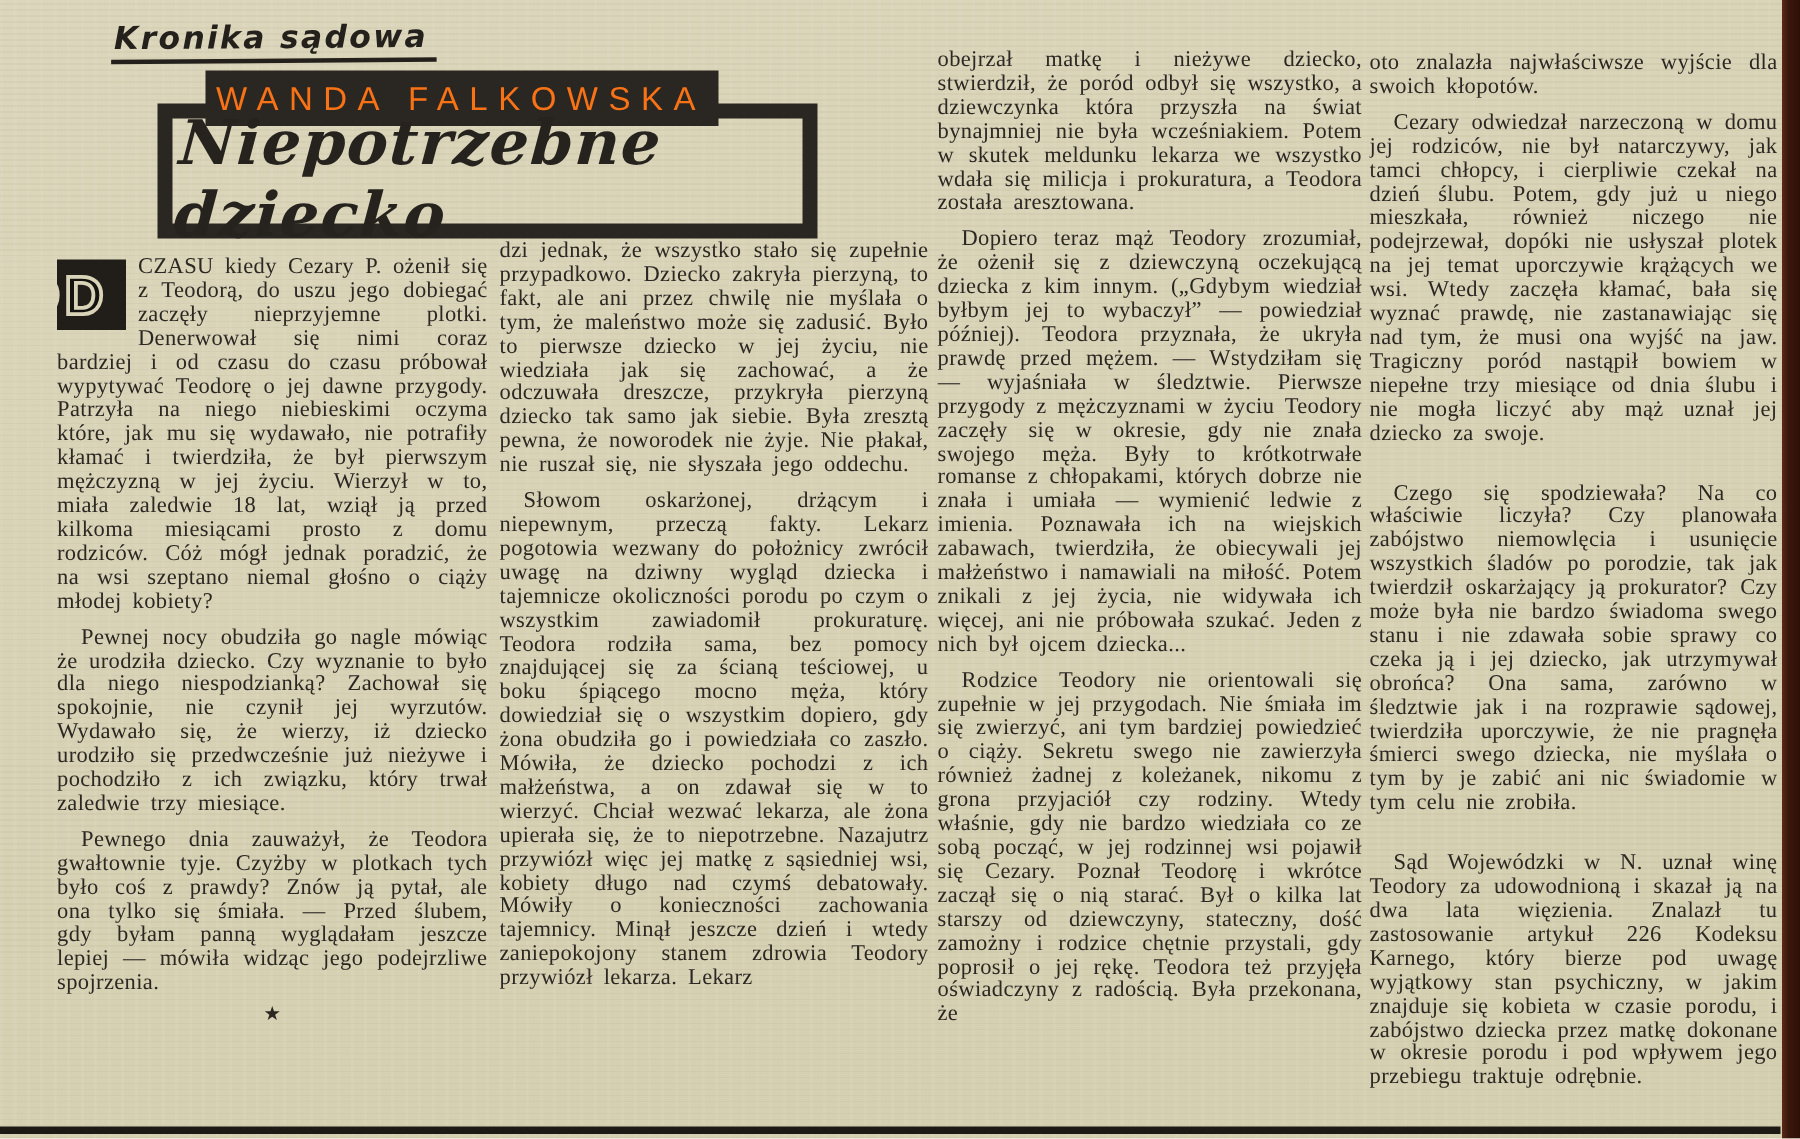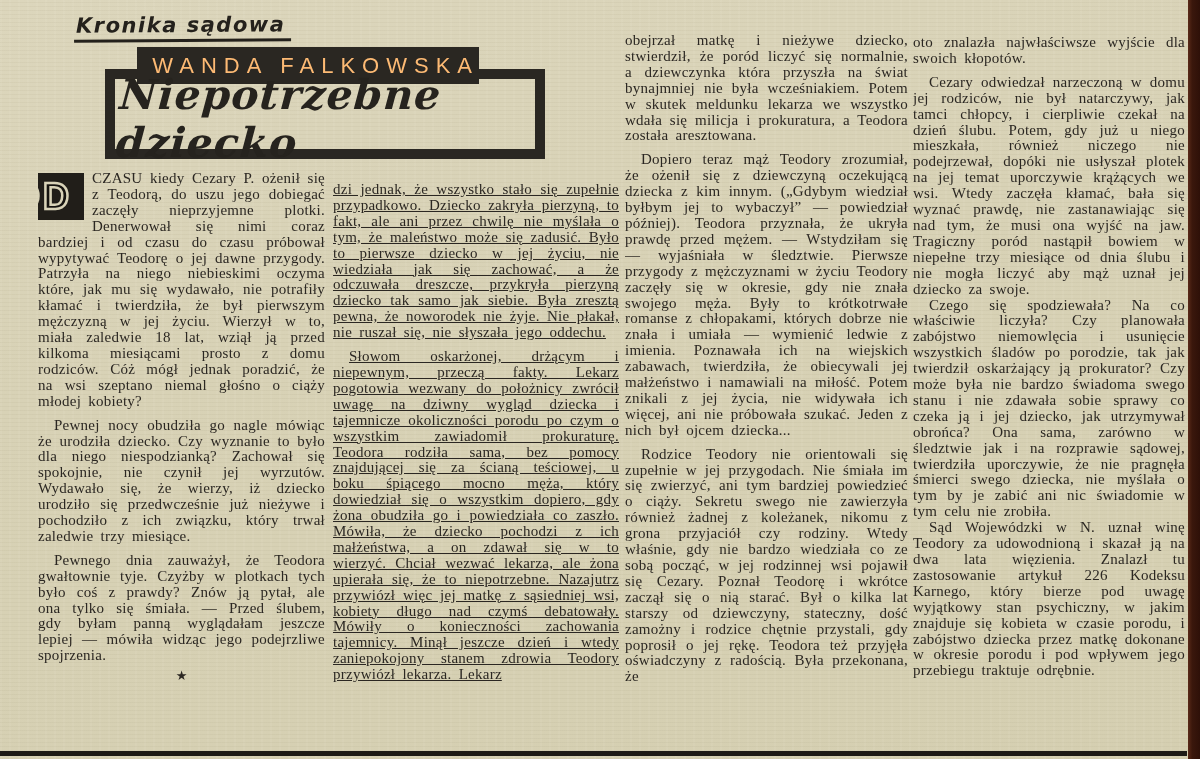--- a/index.html
+++ b/index.html
@@ -20,44 +20,44 @@
     font-style:italic;font-weight:bold;font-size:21px;letter-spacing:1.5px;
     color:#24211c;border-bottom:3.5px solid #24211c;padding:0 6px 2px 2px;
     transform:rotate(-.4deg);
   }
   .title-frame{
     position:absolute;left:105px;top:69px;width:440px;height:90px;
     border:10px solid #2a2722;box-sizing:border-box;
   }
   .author-bar{
     position:absolute;left:137px;top:47px;width:342px;height:37px;
-    background:#2a2722;display:flex;align-items:center;justify-content:flex-end;
+    background:#2a2722;display:flex;align-items:center;justify-content:flex-start;
     font-family:"Liberation Sans", sans-serif;
-    color:#fdba74;font-size:22px;letter-spacing:7px;text-indent:7px;
+    color:#f97316;font-size:22px;letter-spacing:7px;text-indent:7px;
   }
   .script-title{
     position:absolute;left:118px;top:88px;width:414px;height:62px;
     display:flex;align-items:center;justify-content:center;
     font-family:"DejaVu Serif", serif;font-style:italic;font-weight:bold;
     font-size:41px;letter-spacing:1px;color:#26231e;
     transform:skewX(-4deg);
   }
   
   .col{
     position:absolute;box-sizing:border-box;overflow:hidden;
     font-size:15px;line-height:15.9px;text-align:justify;
     letter-spacing:.25px;word-spacing:3.2px;color:#2b2722;
   }
   .col1{left:38px;top:171px;width:287px;height:576px;}
-  .col2{left:333px;top:182px;width:286px;height:575px;text-decoration:underline;}
+  .col2{left:333px;top:160px;width:286px;height:575px;}
   .col3{left:625px;top:33px;width:283px;height:714px;}
   .col4{left:913px;top:35px;width:272px;height:712px;}
   .para{margin:8px 0 0 0;text-indent:16px;}
   .para:first-child,.para.cont,.para.dropcap-para{margin-top:0;text-indent:0;}
-  .para.big-gap{margin-top:0;}
+  .para.big-gap{margin-top:24px;}
   .dropcap{
     float:left;width:84px;height:47px;margin:2px 8px 0 -38px;
     background:#211e19;
     display:flex;align-items:center;justify-content:center;
     font-family:"Liberation Sans", sans-serif;font-weight:bold;
     font-size:36px;letter-spacing:3px;line-height:1;
     color:#15130f;-webkit-text-stroke:2.5px #d9d3b8;
   }
   @supports not (-webkit-text-stroke: 1px #000){
     .dropcap{color:#d9d3b8;}
@@ -93,21 +93,21 @@
     <p class="para">Pewnego dnia zauważył, że Teodora gwałtownie tyje. Czyżby w plotkach tych było coś z prawdy? Znów ją pytał, ale ona tylko się śmiała. — Przed ślubem, gdy byłam panną wyglądałam jeszcze lepiej — mówiła widząc jego podejrzliwe spojrzenia.</p>
     <div class="star-sep">★</div>
   </div>
 
   <div class="col col2">
     <p class="para cont">dzi jednak, że wszystko stało się zupełnie przypadkowo. Dziecko zakryła pierzyną, to fakt, ale ani przez chwilę nie myślała o tym, że maleństwo może się zadusić. Było to pierwsze dziecko w jej życiu, nie wiedziała jak się zachować, a że odczuwała dreszcze, przykryła pierzyną dziecko tak samo jak siebie. Była zresztą pewna, że noworodek nie żyje. Nie płakał, nie ruszał się, nie słyszała jego oddechu.</p>
     <p class="para">Słowom oskarżonej, drżącym i niepewnym, przeczą fakty. Lekarz pogotowia wezwany do położnicy zwrócił uwagę na dziwny wygląd dziecka i tajemnicze okoliczności porodu po czym o wszystkim zawiadomił prokuraturę. Teodora rodziła sama, bez pomocy znajdującej się za ścianą teściowej, u boku śpiącego mocno męża, który dowiedział się o wszystkim dopiero, gdy żona obudziła go i powiedziała co zaszło. Mówiła, że dziecko pochodzi z ich małżeństwa, a on zdawał się w to wierzyć. Chciał wezwać lekarza, ale żona upierała się, że to niepotrzebne. Nazajutrz przywiózł więc jej matkę z sąsiedniej wsi, kobiety długo nad czymś debatowały. Mówiły o konieczności zachowania tajemnicy. Minął jeszcze dzień i wtedy zaniepokojony stanem zdrowia Teodory przywiózł lekarza. Lekarz</p>
   </div>
 
   <div class="col col3">
-    <p class="para cont">obejrzał matkę i nieżywe dziecko, stwierdził, że poród liczyć się normalnie, a dziewczynka która przyszła na świat bynajmniej nie była wcześniakiem. Potem w skutek meldunku lekarza we wszystko wdała się milicja i prokuratura, a Teodora została aresztowana.</p>
+    <p class="para cont">obejrzał matkę i nieżywe dziecko, stwierdził, że poród odbył się wszystko, a dziewczynka która przyszła na świat bynajmniej nie była wcześniakiem. Potem w skutek meldunku lekarza we wszystko wdała się milicja i prokuratura, a Teodora została aresztowana.</p>
     <p class="para">Dopiero teraz mąż Teodory zrozumiał, że ożenił się z dziewczyną oczekującą dziecka z kim innym. („Gdybym wiedział byłbym jej to wybaczył” — powiedział później). Teodora przyznała, że ukryła prawdę przed mężem. — Wstydziłam się — wyjaśniała w śledztwie. Pierwsze przygody z mężczyznami w życiu Teodory zaczęły się w okresie, gdy nie znała swojego męża. Były to krótkotrwałe romanse z chłopakami, których dobrze nie znała i umiała — wymienić ledwie z imienia. Poznawała ich na wiejskich zabawach, twierdziła, że obiecywali jej małżeństwo i namawiali na miłość. Potem znikali z jej życia, nie widywała ich więcej, ani nie próbowała szukać. Jeden z nich był ojcem dziecka...</p>
     <p class="para">Rodzice Teodory nie orientowali się zupełnie w jej przygodach. Nie śmiała im się zwierzyć, ani tym bardziej powiedzieć o ciąży. Sekretu swego nie zawierzyła również żadnej z koleżanek, nikomu z grona przyjaciół czy rodziny. Wtedy właśnie, gdy nie bardzo wiedziała co ze sobą począć, w jej rodzinnej wsi pojawił się Cezary. Poznał Teodorę i wkrótce zaczął się o nią starać. Był o kilka lat starszy od dziewczyny, stateczny, dość zamożny i rodzice chętnie przystali, gdy poprosił o jej rękę. Teodora też przyjęła oświadczyny z radością. Była przekonana, że</p>
   </div>
 
   <div class="col col4">
     <p class="para cont">oto znalazła najwłaściwsze wyjście dla swoich kłopotów.</p>
     <p class="para">Cezary odwiedzał narzeczoną w domu jej rodziców, nie był natarczywy, jak tamci chłopcy, i cierpliwie czekał na dzień ślubu. Potem, gdy już u niego mieszkała, również niczego nie podejrzewał, dopóki nie usłyszał plotek na jej temat uporczywie krążących we wsi. Wtedy zaczęła kłamać, bała się wyznać prawdę, nie zastanawiając się nad tym, że musi ona wyjść na jaw. Tragiczny poród nastąpił bowiem w niepełne trzy miesiące od dnia ślubu i nie mogła liczyć aby mąż uznał jej dziecko za swoje.</p>
     <p class="para big-gap">Czego się spodziewała? Na co właściwie liczyła? Czy planowała zabójstwo niemowlęcia i usunięcie wszystkich śladów po porodzie, tak jak twierdził oskarżający ją prokurator? Czy może była nie bardzo świadoma swego stanu i nie zdawała sobie sprawy co czeka ją i jej dziecko, jak utrzymywał obrońca? Ona sama, zarówno w śledztwie jak i na rozprawie sądowej, twierdziła uporczywie, że nie pragnęła śmierci swego dziecka, nie myślała o tym by je zabić ani nic świadomie w tym celu nie zrobiła.</p>
     <p class="para big-gap">Sąd Wojewódzki w N. uznał winę Teodory za udowodnioną i skazał ją na dwa lata więzienia. Znalazł tu zastosowanie artykuł 226 Kodeksu Karnego, który bierze pod uwagę wyjątkowy stan psychiczny, w jakim znajduje się kobieta w czasie porodu, i zabójstwo dziecka przez matkę dokonane w okresie porodu i pod wpływem jego przebiegu traktuje odrębnie.</p>
   </div>

